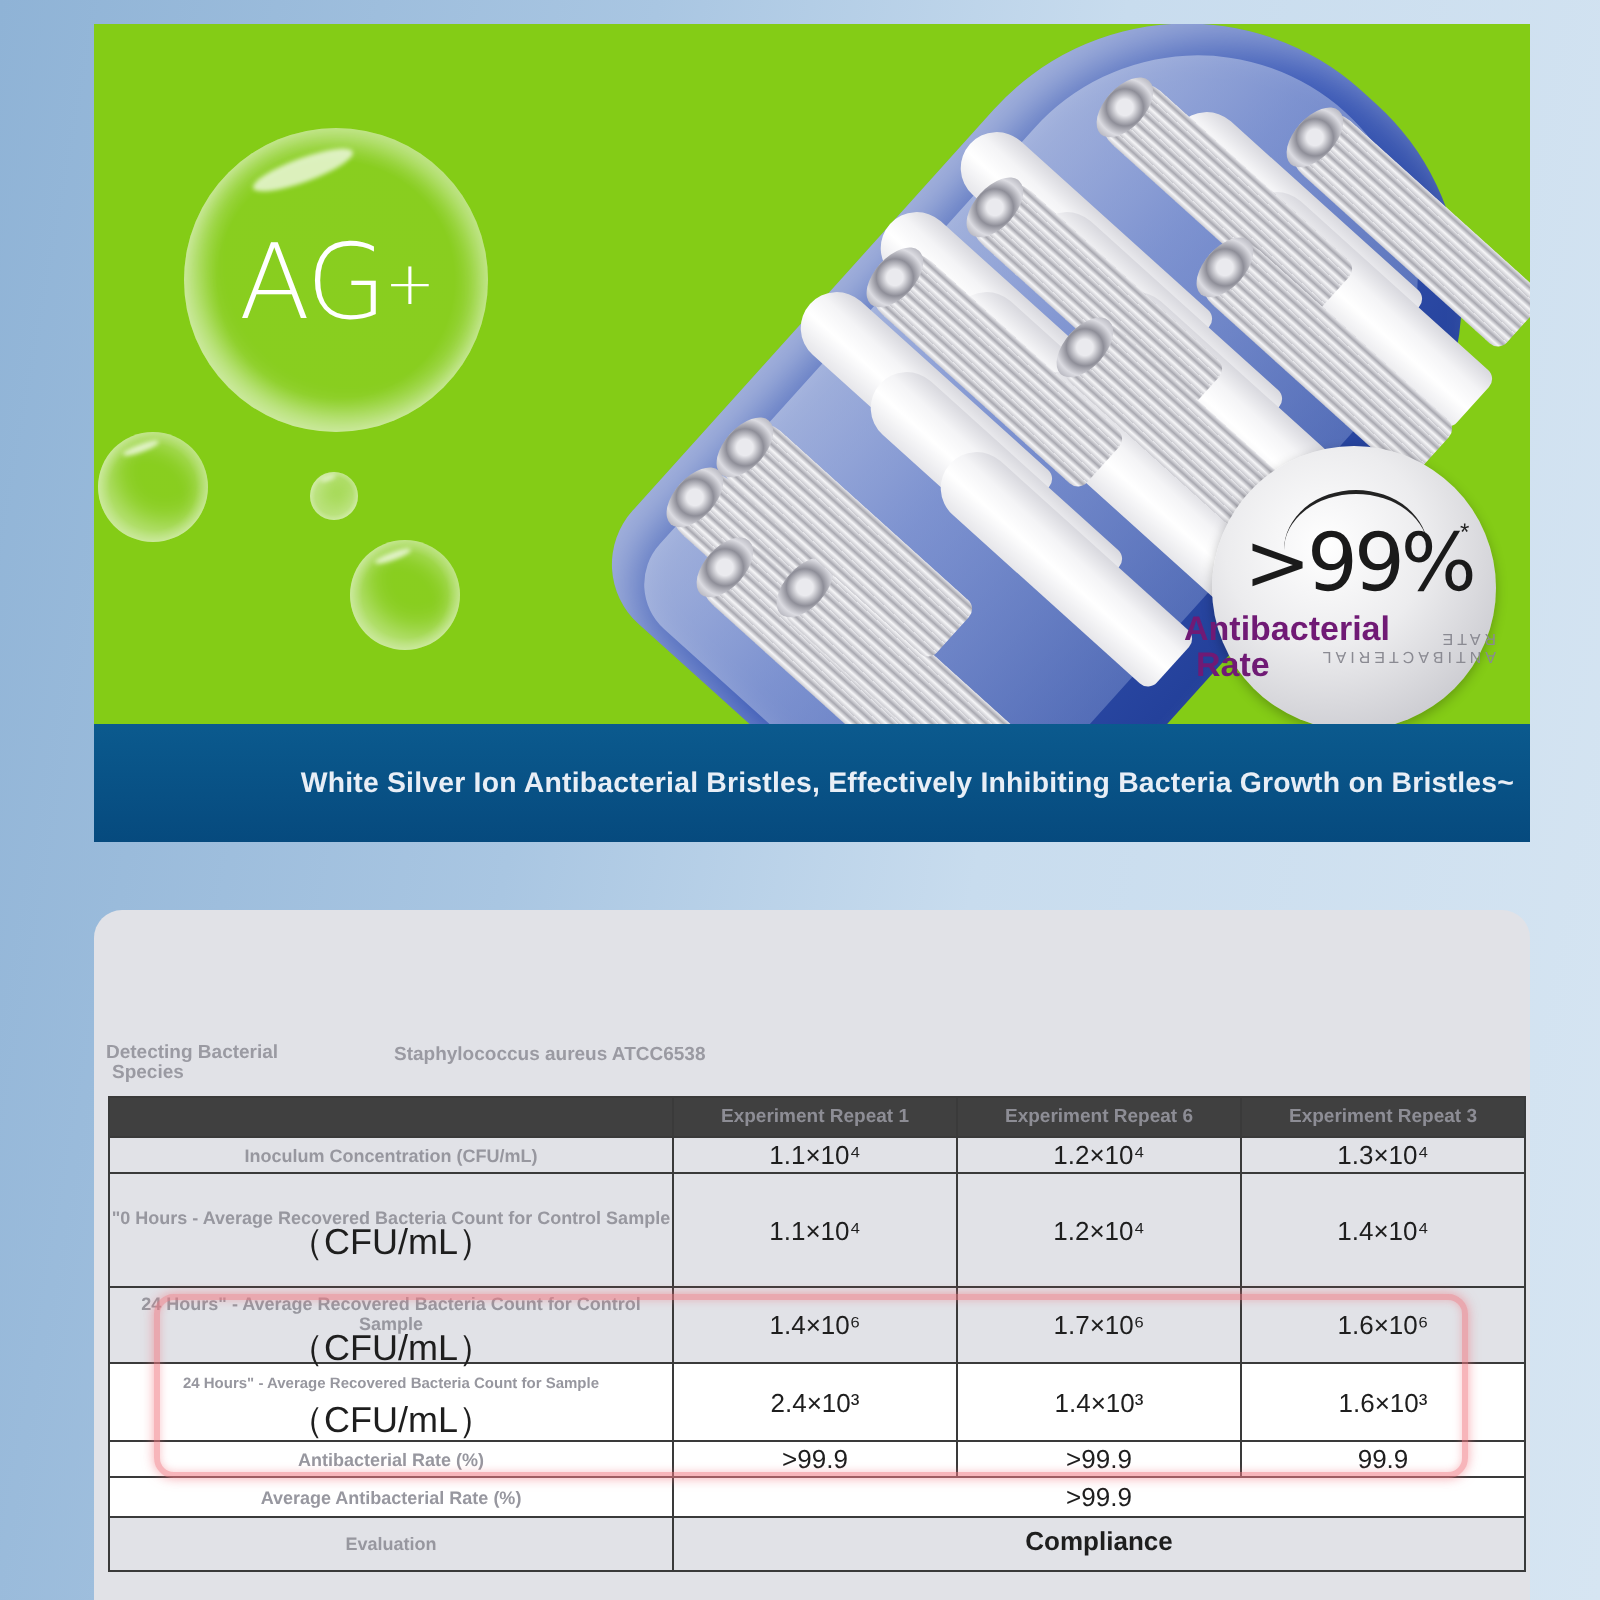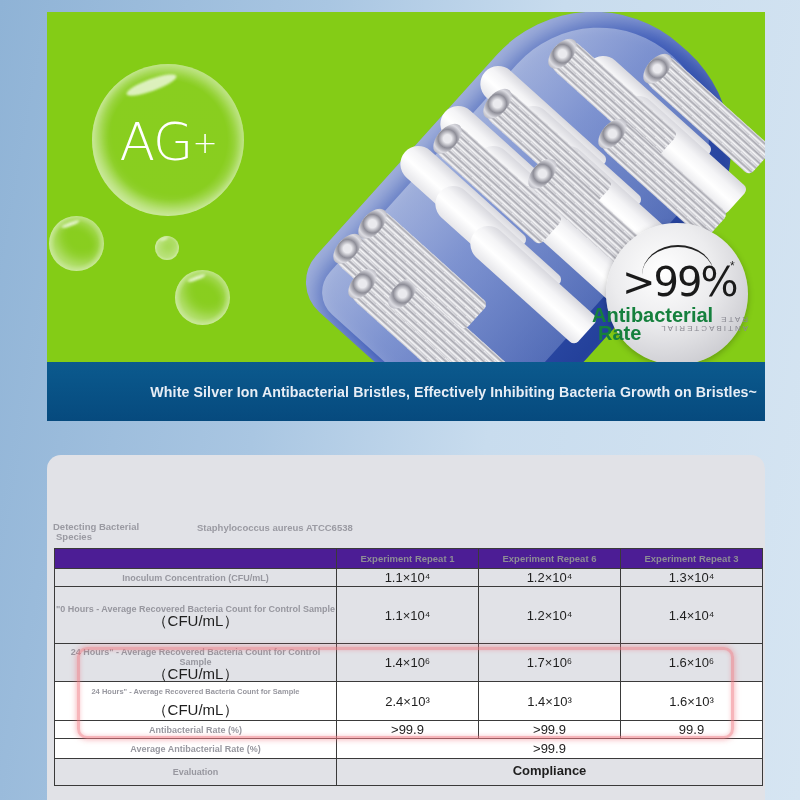--- a/index.html
+++ b/index.html
@@ -78,21 +78,21 @@
     position: absolute; left: 16px; top: 36px; font-family: "DejaVu Sans", sans-serif;
     font-size: 40px; letter-spacing: -2px; color: #1a1a1a; font-weight: 400;
   }
   .badge-star { position: absolute; left: 124px; top: 36px; font-size: 12px; color: #222; }
   .badge-ring {
     position: absolute; left: 28px; top: 92px; font-size: 8px; letter-spacing: 2px; color: #8a8a92;
     transform: rotate(180deg);
   }
   .badge-label {
     position: absolute; left: 592px; top: 306px; font-family: "Liberation Sans", sans-serif;
-    font-weight: bold; font-size: 20px; line-height: 18px; color: #15803d;
+    font-weight: bold; font-size: 17px; line-height: 18px; color: #701a75;
   }
   .badge-label span { display: block; }
   .badge-label .l2 { padding-left: 6px; }
 
   .caption-bar {
     position: absolute; left: 47px; top: 362px; width: 718px; height: 59px;
     background: linear-gradient(180deg, #0b5a8e 0%, #064a7e 100%);
     display: flex; align-items: center; justify-content: flex-end; padding-right: 8px;
   }
   .caption-text {
@@ -113,28 +113,28 @@
   }
 
   table.results {
     position: absolute; left: 54px; top: 548px; width: 709px; border-collapse: collapse;
     font-family: "Liberation Sans", sans-serif;
   }
   table.results td, table.results th {
     border: 1.4px solid #3a3a3a; text-align: center; vertical-align: middle;
   }
   table.results th {
-    background: #4c1d95; height: 20px; font-size: 9.5px; font-weight: bold; color: #8d8d95;
+    background: #404040; height: 20px; font-size: 9.5px; font-weight: bold; color: #8d8d95;
     line-height: 9px;
   }
   table.results td.rowhead {
     width: 282px; font-size: 9px; font-weight: bold; color: #97979f; line-height: 10px;
   }
   table.results td.val { font-size: 13px; color: #1e1e1e; width: 142px; }
-  table.results td .unit { display: block; font-size: 15px; font-weight: normal; color: #1e1e1e; margin-top: 2px; }
+  table.results td .unit { display: block; font-size: 18px; font-weight: normal; color: #1e1e1e; margin-top: 2px; }
   .r1 td { height: 18px; }
   .r2 td { height: 57px; }
   .r3 td { height: 38px; }
   .r4 td { height: 39px; }
   .r5 td { height: 18px; }
   .r6 td { height: 20px; }
   .r7 td { height: 27px; margin-top: 20px; }
   .r4 td, .r5 td, .r6 td { background: #ffffff; }
   .r7 td.rowhead { font-size: 11px; color: #8f8f96; }
   .r7 td.val { font-size: 8px; font-weight: bold; color: #8f8f96; vertical-align: top; padding-top: 4px; }

